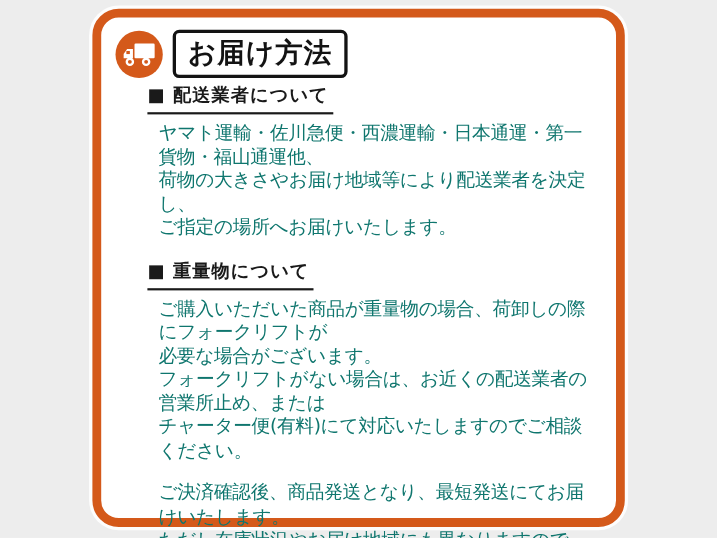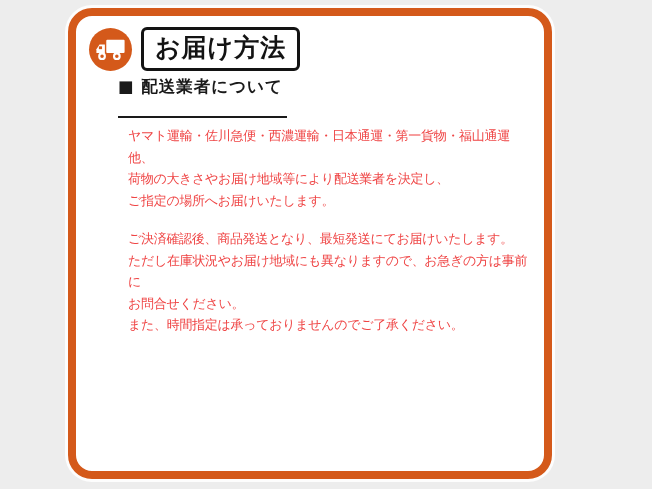--- a/index.html
+++ b/index.html
@@ -6,21 +6,21 @@
   .page {
     position: relative;
     width: 652px;
     height: 489px;
     background: #ededed;
     font-family: "DejaVu Sans", "Liberation Sans", sans-serif;
     overflow: hidden;
   }
   .card {
     position: absolute;
-    left: 68px;
+    left: 84px;
     top: 8px;
     width: 484px;
     height: 471px;
     box-sizing: border-box;
     background: #ffffff;
     border: 8px solid #d4591a;
     border-radius: 24px;
     box-shadow: 0 0 0 3px #fdfdfd;
   }
   .header {
@@ -49,32 +49,32 @@
     letter-spacing: 1px;
     background: #fff;
   }
   .sections {
     margin: 5px 16px 0 42px;
   }
   .section + .section { margin-top: 17px; }
   .sec-heading {
     display: inline-block;
     margin: 0;
-    padding: 0 4px 18px 0;
+    padding: 0 4px 4px 0;
     font-size: 16.5px;
     font-weight: bold;
     color: #1a1a1a;
     letter-spacing: 1px;
     border-bottom: 2px solid #1a1a1a;
   }
   .sec-body {
     margin: 7px 0 0 10px;
-    font-size: 13px;
+    font-size: 17px;
     line-height: 21.5px;
-    color: #ef4444;
+    color: #0f766e;
     letter-spacing: -0.3px;
     white-space: pre-line;
   }
 </style>
 </head>
 <body>
 
 <div class="page">
   <div class="card">
 
@@ -93,20 +93,27 @@
 
     <div class="sections">
 
       <div class="section">
         <h2 class="sec-heading">■ 配送業者について</h2>
         <p class="sec-body">ヤマト運輸・佐川急便・西濃運輸・日本通運・第一貨物・福山通運他、
 荷物の大きさやお届け地域等により配送業者を決定し、
 ご指定の場所へお届けいたします。</p>
       </div>
 
+      <div class="section">
+        <h2 class="sec-heading">■ 重量物について</h2>
+        <p class="sec-body">ご購入いただいた商品が重量物の場合、荷卸しの際にフォークリフトが
+必要な場合がございます。
+フォークリフトがない場合は、お近くの配送業者の営業所止め、または
+チャーター便(有料)にて対応いたしますのでご相談ください。</p>
+      </div>
 
       <div class="section">
         <p class="sec-body">ご決済確認後、商品発送となり、最短発送にてお届けいたします。
 ただし在庫状況やお届け地域にも異なりますので、お急ぎの方は事前に
 お問合せください。
 また、時間指定は承っておりませんのでご了承ください。</p>
       </div>
 
     </div>
   </div>

